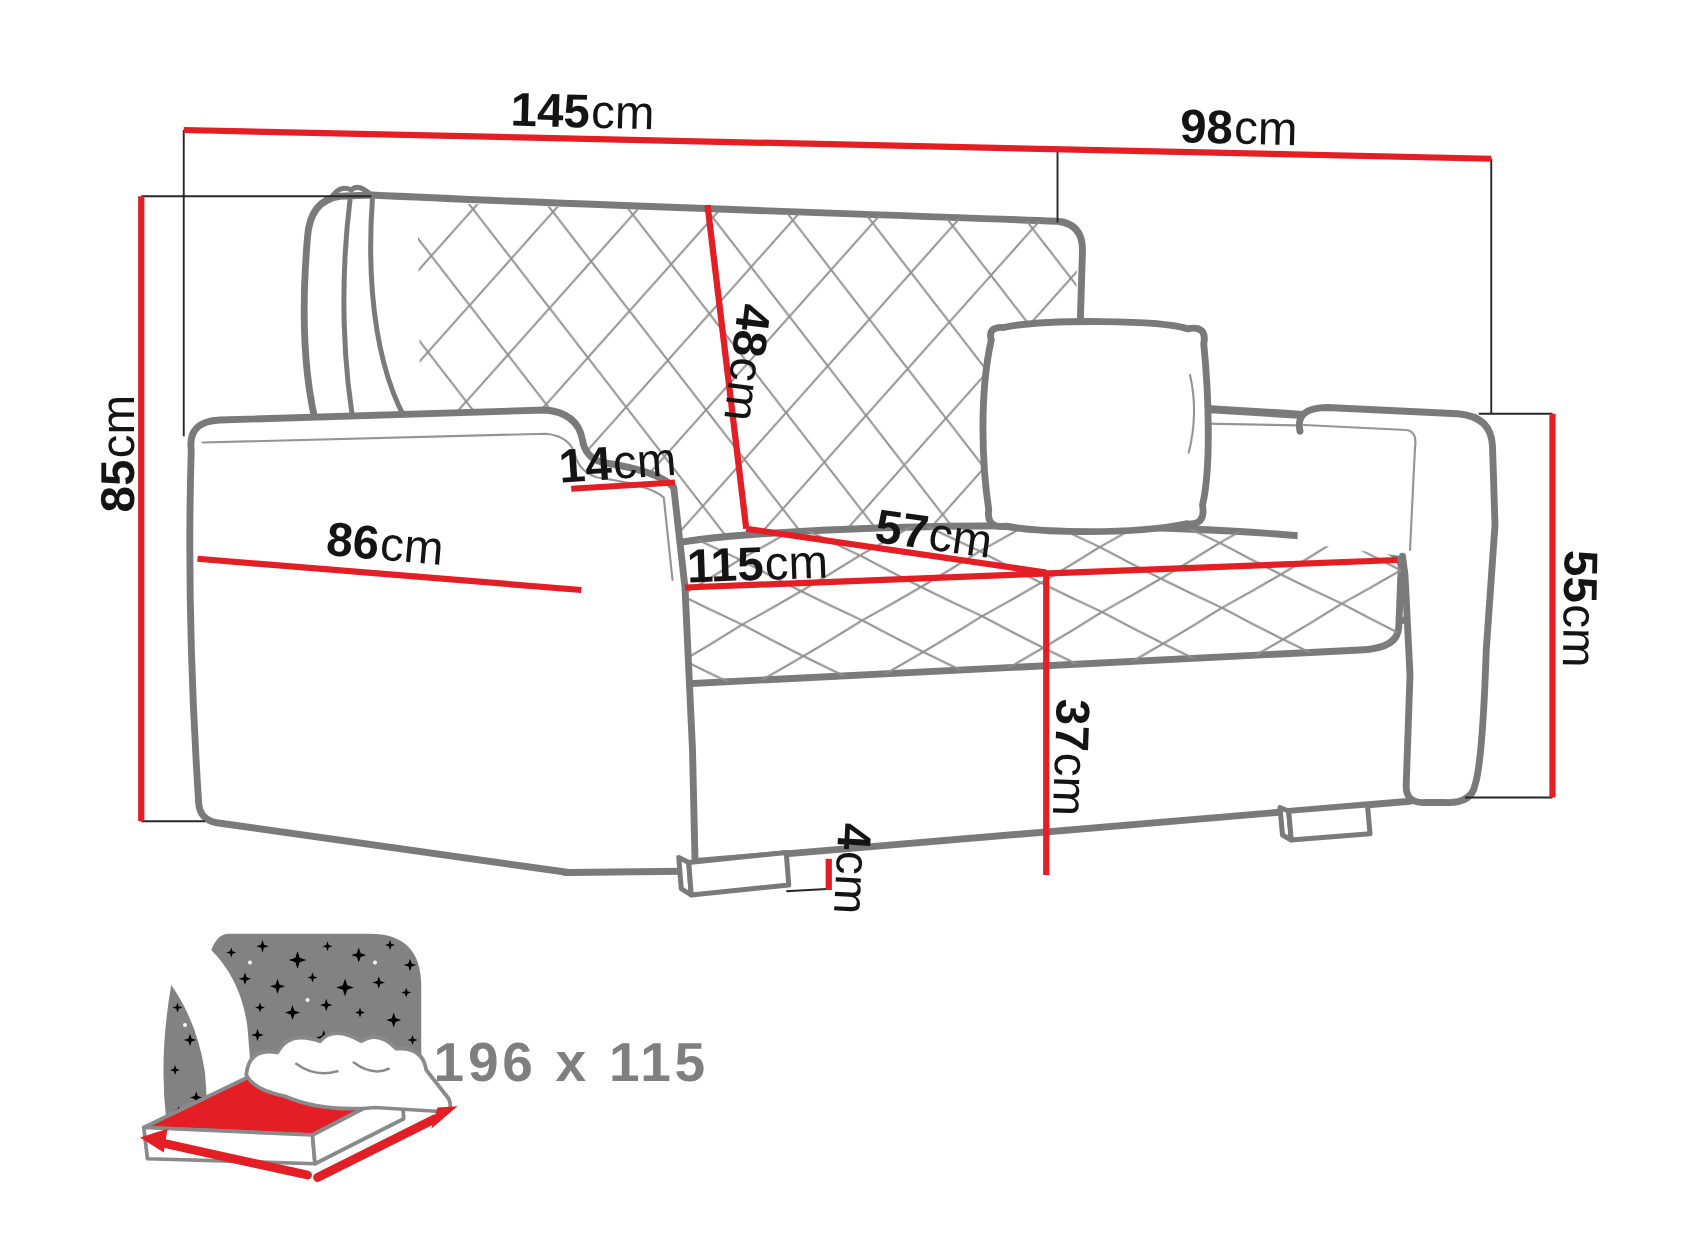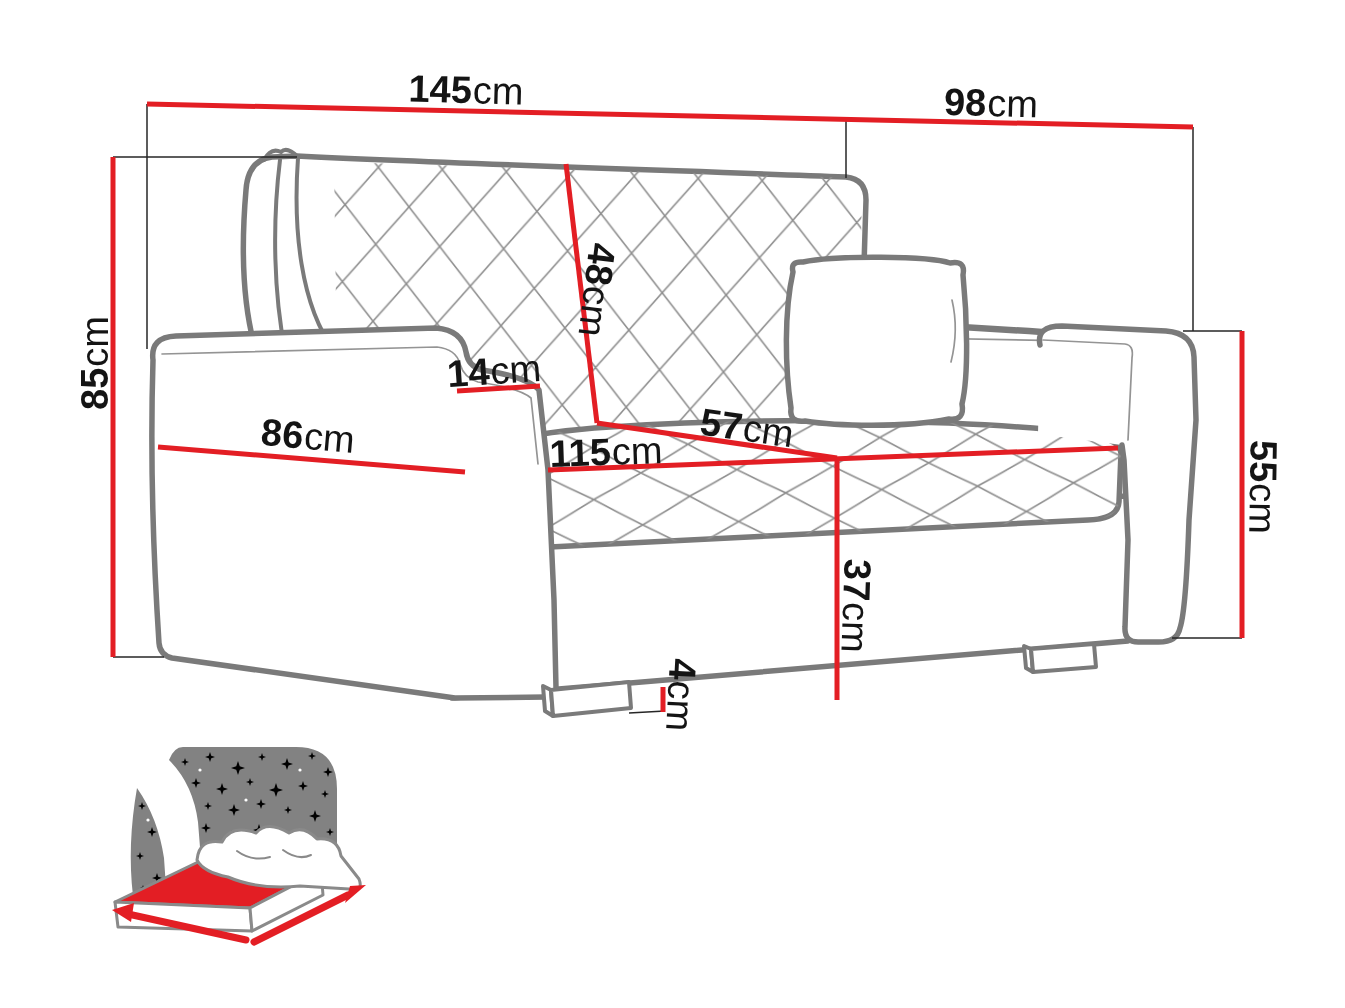--- a/index.html
+++ b/index.html
@@ -250,13 +250,14 @@
   <div class="dim l37">
     <span class="num">37</span><span class="unit">cm</span>
   </div>
   <div class="dim l4">
     <span class="num">4</span><span class="unit">cm</span>
   </div>
   <div class="dim l55">
     <span class="num">55</span><span class="unit">cm</span>
   </div>
 
+  <div class="sleep-size">196 x 115</div>
 </div>
 
 </body></html>

